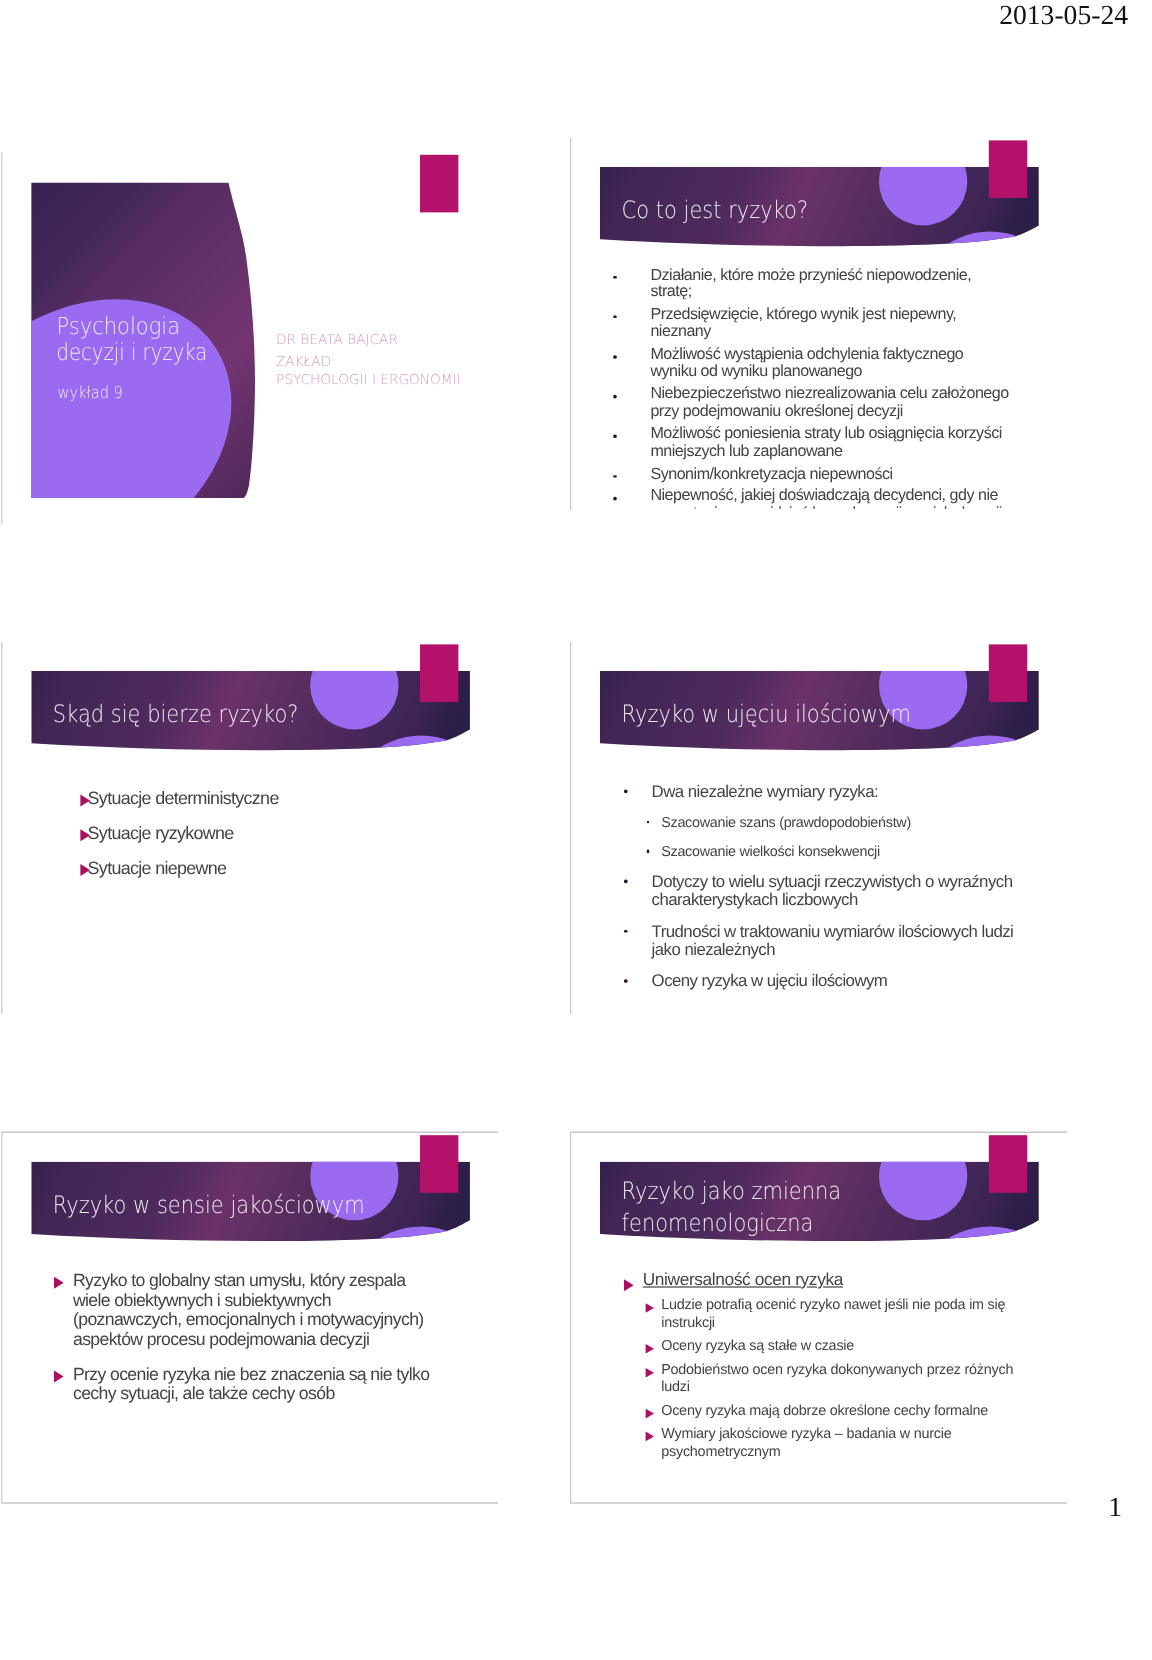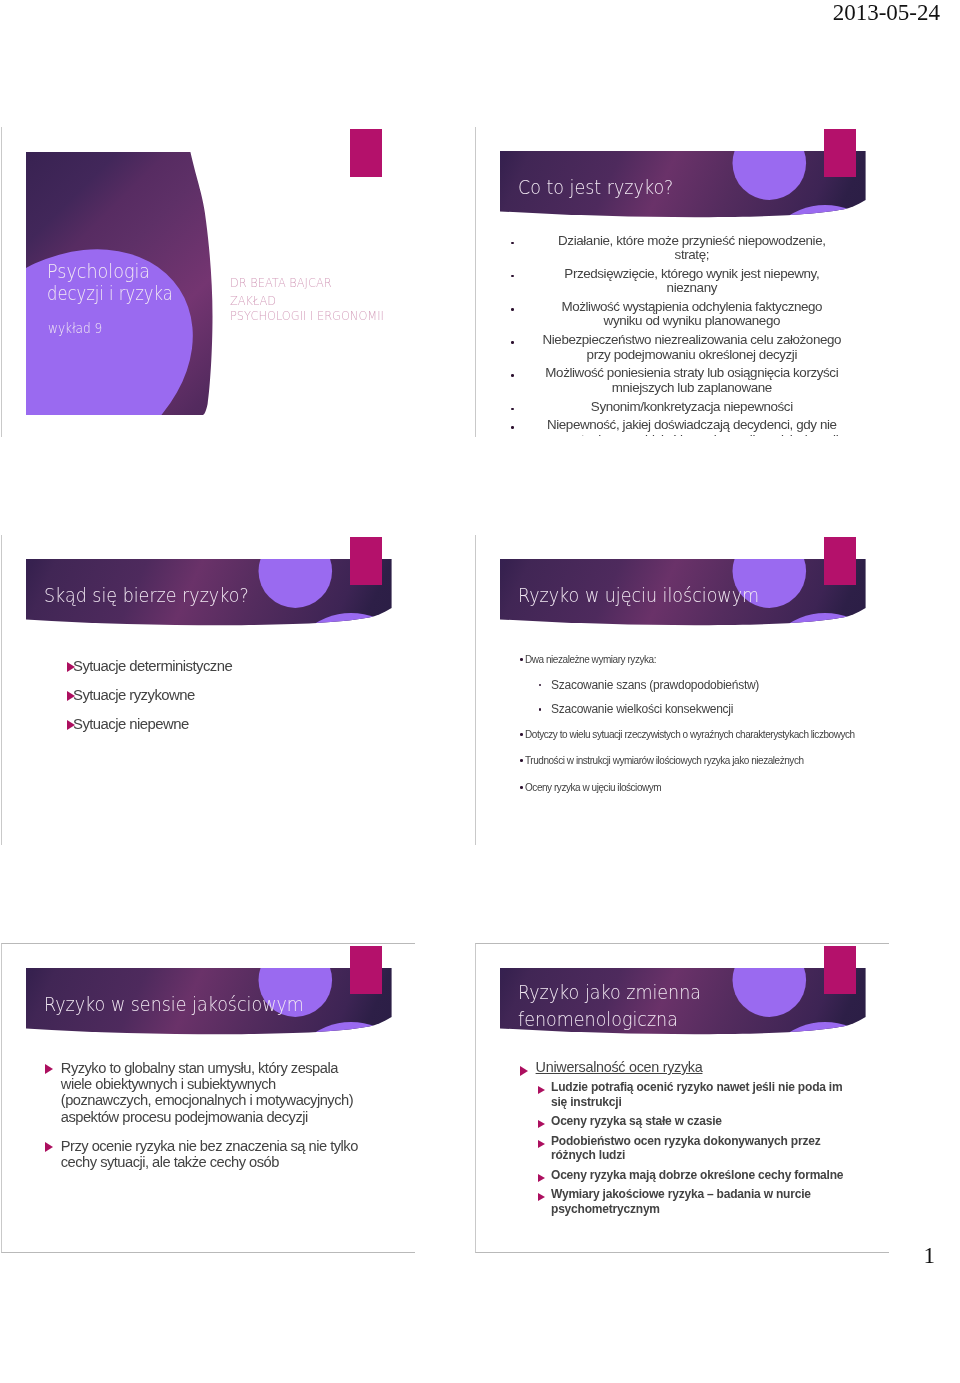--- a/index.html
+++ b/index.html
@@ -42,42 +42,42 @@
   
   .sl-0 .lvl1{font-size:13.4px;line-height:14.4px;margin-bottom:4.4px;
               padding-left:67px;padding-right:47.4px;}
   .sl-0 .lvl1 .btxt{letter-spacing:-0.4px;}
   .sl-0 .lvl1 .dotbul{left:36.4px;top:8px;}
 
   .sl-1 .lvl1{font-size:14.9px;line-height:16px;margin-bottom:13px;padding-left:72px;}
   .sl-1 .lvl1 .btxt{letter-spacing:-0.55px;}
   .sl-1 .lvl1 .tribul{left:65.7px;top:3.6px;}
 
-  .sl-2 .lvl1{font-size:10px;line-height:15.2px;margin-bottom:11.3px;
-              padding-left:50px;padding-right:33.6px;}
+  .sl-2 .lvl1{font-size:14px;line-height:15.2px;margin-bottom:11.3px;
+              padding-left:68px;padding-right:33.6px;}
   .sl-2 .lvl1 .btxt{letter-spacing:-0.45px;}
   .sl-2 .lvl1 .dotbul{left:45.4px;top:6px;}
   .sl-2 .lvl2{font-size:12px;line-height:13.4px;margin-bottom:11px;
               padding-left:76px;padding-right:43px;}
   .sl-2 .lvl2 + .lvl1{margin-top:-0.5px;}
   .sl-2 .lvl2 .btxt{letter-spacing:-0.26px;}
   .sl-2 .lvl2 .dotbul{left:63.6px;top:5px;}
 
   .sl-3 .lvl1{font-size:14.7px;line-height:16.4px;margin-bottom:12.5px;
               padding-left:59.8px;padding-right:46px;}
   .sl-3 .lvl1 .btxt{letter-spacing:-0.52px;}
   .sl-3 .lvl1 .tribul{left:43.7px;top:4.8px;}
 
   .sl-4 .lvl1{font-size:14.4px;line-height:16px;margin-bottom:5.2px;
               padding-left:60.6px;padding-right:44px;}
   .sl-4 .lvl1 .btxt{letter-spacing:-0.3px;text-decoration:underline;}
   .sl-4 .lvl1 .tribul{left:44.7px;top:7px;}
   .sl-4 .lvl2{font-size:12px;line-height:14.6px;margin-bottom:4.8px;
               padding-left:76px;padding-right:43px;}
-  .sl-4 .lvl2 .btxt{letter-spacing:-0.2px;font-weight:bold;}
+  .sl-4 .lvl2 .btxt{letter-spacing:-0.2px;}
   .sl-4 .lvl2 .tribul{left:62.9px;top:6px;}
 
   
   .dotbul{width:2.7px;height:2.7px;border-radius:50%;background:#2d1230;}
   
   .tribul{width:0;height:0;border-left:8.8px solid #ac0f5f;
           border-top:5.1px solid transparent;border-bottom:5.1px solid transparent;}
   .lvl2 .tribul{border-left-width:7.3px;border-top-width:4.0px;border-bottom-width:4.0px;}
 
   
@@ -135,21 +135,21 @@
       <div class="ttl ttl2">decyzji i ryzyka</div>
       <div class="ttl ttl3">wykład 9</div>
       <div class="auth a1">DR BEATA BAJCAR</div>
       <div class="auth a2">ZAKŁAD</div>
       <div class="auth a3">PSYCHOLOGII I ERGONOMII</div>
       <div class="magenta"></div>
     </div>
   </div>
 
   <div id="slides-host">
-      <div class="frame sl-0" style="left: 475px; top: 127px; text-align: center;">
+      <div class="frame sl-0" style="left: 475px; top: 115px;">
         <div class="inner">
           <div class="bandwrap">
             <svg class="bandsvg" width="366" height="70" viewBox="0 0 366 70">
               <defs>
                 <linearGradient id="gb0" gradientUnits="userSpaceOnUse" x1="0" y1="0" x2="366" y2="164.7">
                   <stop offset="0" stop-color="#352050"></stop>
                   <stop offset="0.019" stop-color="#37214f"></stop>
                   <stop offset="0.07" stop-color="#412655"></stop>
                   <stop offset="0.277" stop-color="#4e2a5d"></stop>
                   <stop offset="0.403" stop-color="#6a3269"></stop>
@@ -289,21 +289,21 @@
             <div class="brow lvl2">
               <span class="bdot dotbul"></span>
               <span class="btxt">Szacowanie wielkości konsekwencji</span>
             </div>
             <div class="brow lvl1">
               <span class="bdot dotbul"></span>
               <span class="btxt">Dotyczy to wielu sytuacji rzeczywistych o wyraźnych charakterystykach liczbowych</span>
             </div>
             <div class="brow lvl1">
               <span class="bdot dotbul"></span>
-              <span class="btxt">Trudności w instrukcji wymiarów ilościowych ryzyka jako niezależnych</span>
+              <span class="btxt">Trudności w traktowaniu wymiarów ilościowych ludzi jako niezależnych</span>
             </div>
             <div class="brow lvl1">
               <span class="bdot dotbul"></span>
               <span class="btxt">Oceny ryzyka w ujęciu ilościowym</span>
             </div>
           </div>
         </div>
       </div>
       <div class="frame sl-3 lastrow" style="left: 1px; top: 943px;">
         <div class="inner">

